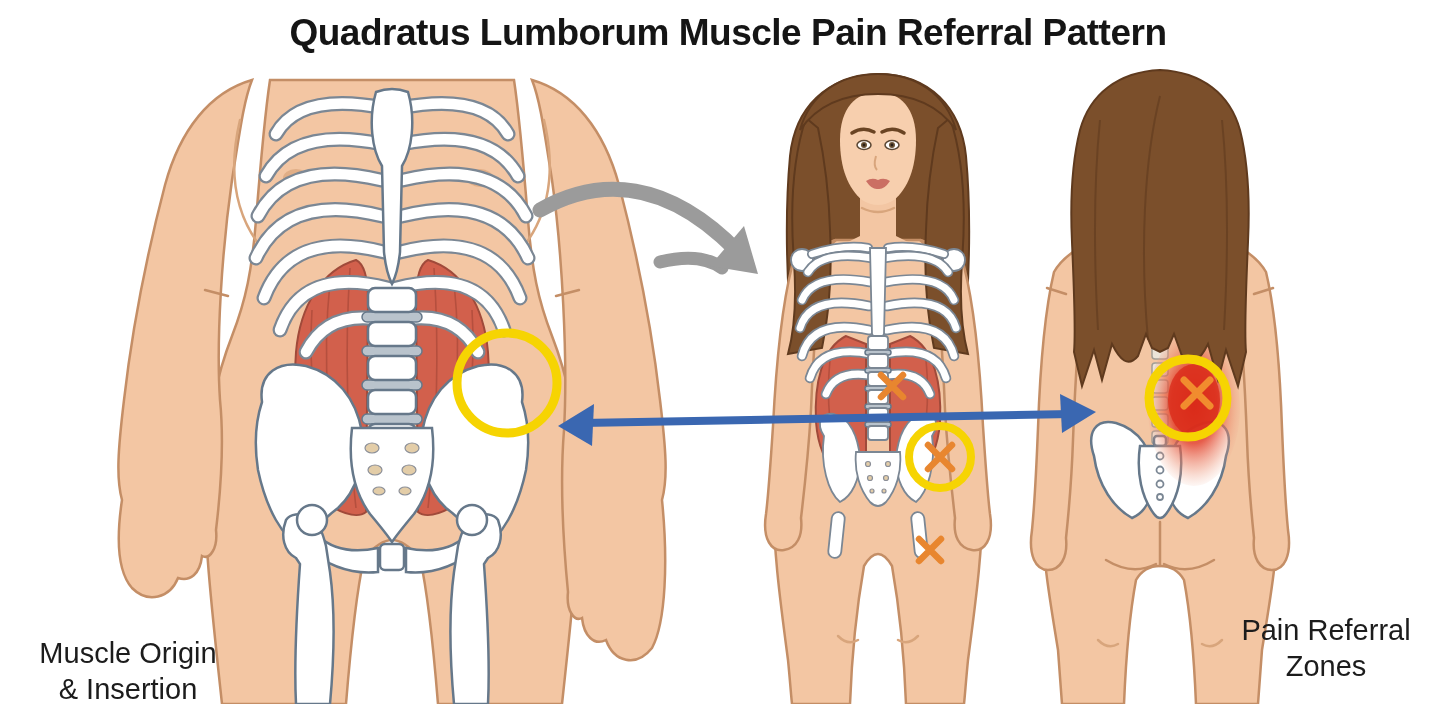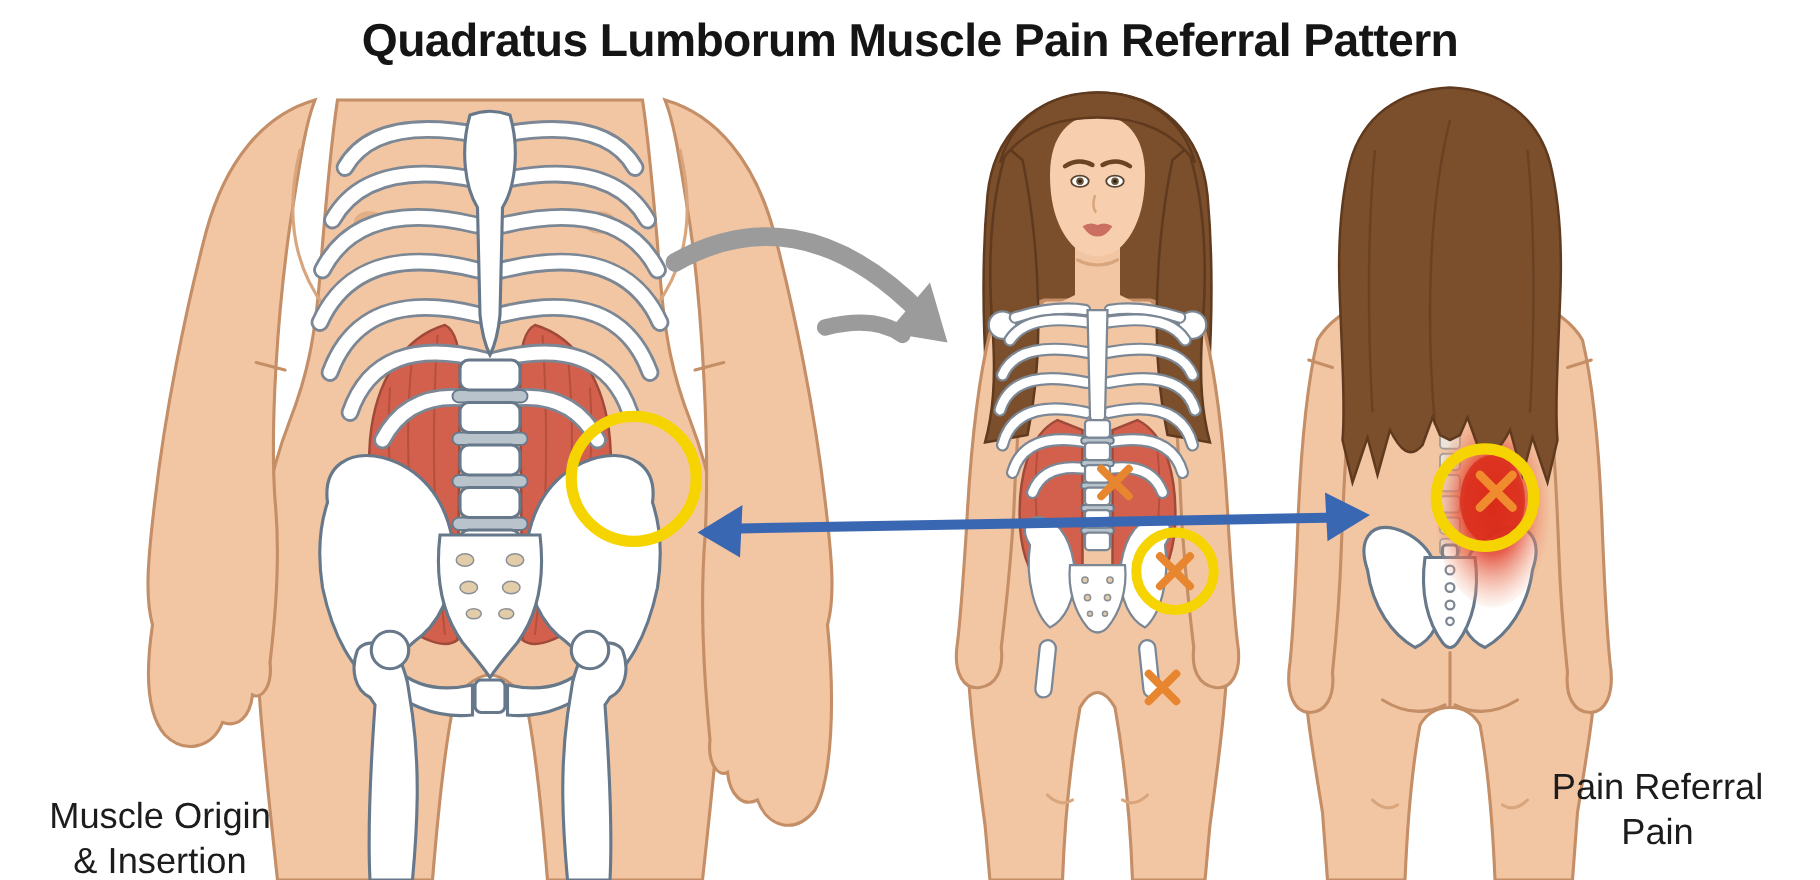--- a/index.html
+++ b/index.html
@@ -364,16 +364,16 @@
       <polygon points="1096,412 1060,394 1062,433" fill="#3a67b1"></polygon>
     </g>
   </svg>
 
   <div class="caption left">
     <span>Muscle Origin</span><br>
     <span>&amp; Insertion</span>
   </div>
   <div class="caption right">
     <span>Pain Referral</span><br>
-    <span>Pain</span>
+    <span>Zones</span>
   </div>
 
 </div>
 
 </body></html>

